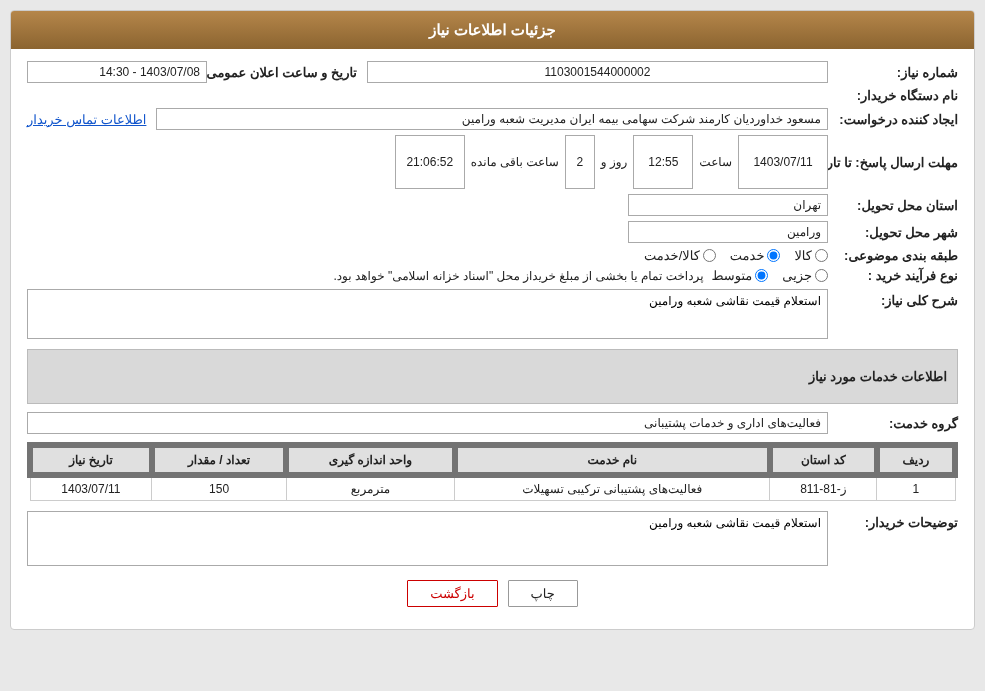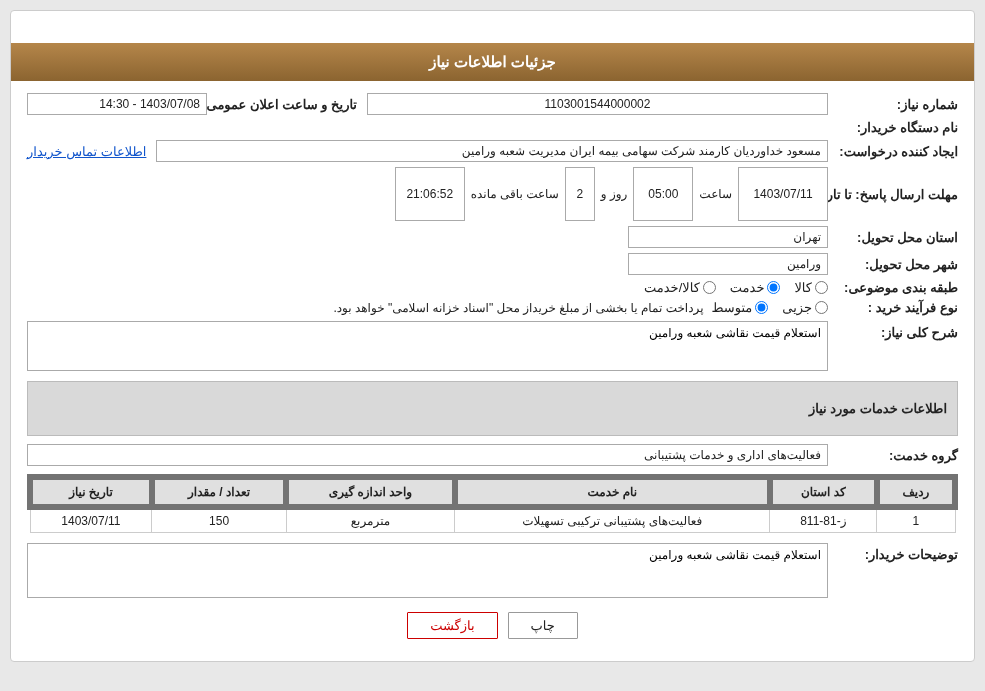--- a/index.html
+++ b/index.html
@@ -21,21 +21,20 @@
       border-radius: 4px;
       overflow: hidden;
     }
     .card-header {
       background: linear-gradient(to bottom, #b5864a, #8b6430);
       color: #fff;
       text-align: center;
       padding: 10px;
       font-size: 15px;
       font-weight: bold;
-      margin-top: 32px;
     }
     .card-body {
       padding: 12px 16px;
     }
     .label {
       color: #222;
       font-weight: bold;
       white-space: nowrap;
       text-align: right;
     }
@@ -164,21 +163,21 @@
           <div class="value-box" style="flex:1;">مسعود خداوردیان  کارمند شرکت سهامی بیمه ایران مدیریت شعبه ورامین</div>
           <span class="link-blue">اطلاعات تماس خریدار</span>
         </div>
       </div>
 
       <div style="display:grid; grid-template-columns: 120px 1fr; gap:5px 10px; align-items:center; margin-bottom:5px;">
         <span class="label">مهلت ارسال پاسخ: تا تاریخ:</span>
         <div style="display:flex; align-items:center; gap:6px; flex-wrap:wrap;">
           <div class="small-value" style="min-width:90px; text-align:center;">1403/07/11</div>
           <span style="font-size:12px;">ساعت</span>
-          <div class="small-value" style="min-width:60px; text-align:center;">05:00</div>
+          <div class="small-value" style="min-width:60px; text-align:center;">12:55</div>
           <span style="font-size:12px;">روز و</span>
           <div class="small-value" style="min-width:30px; text-align:center;">2</div>
           <span style="font-size:12px;">ساعت باقی مانده</span>
           <div class="small-value" style="min-width:70px; text-align:center;">21:06:52</div>
         </div>
       </div>
 
       <div style="display:grid; grid-template-columns: 120px 1fr; gap:5px 10px; align-items:center; margin-bottom:5px;">
         <span class="label">استان محل تحویل:</span>
         <div class="value-box" style="max-width:200px;">تهران</div>

